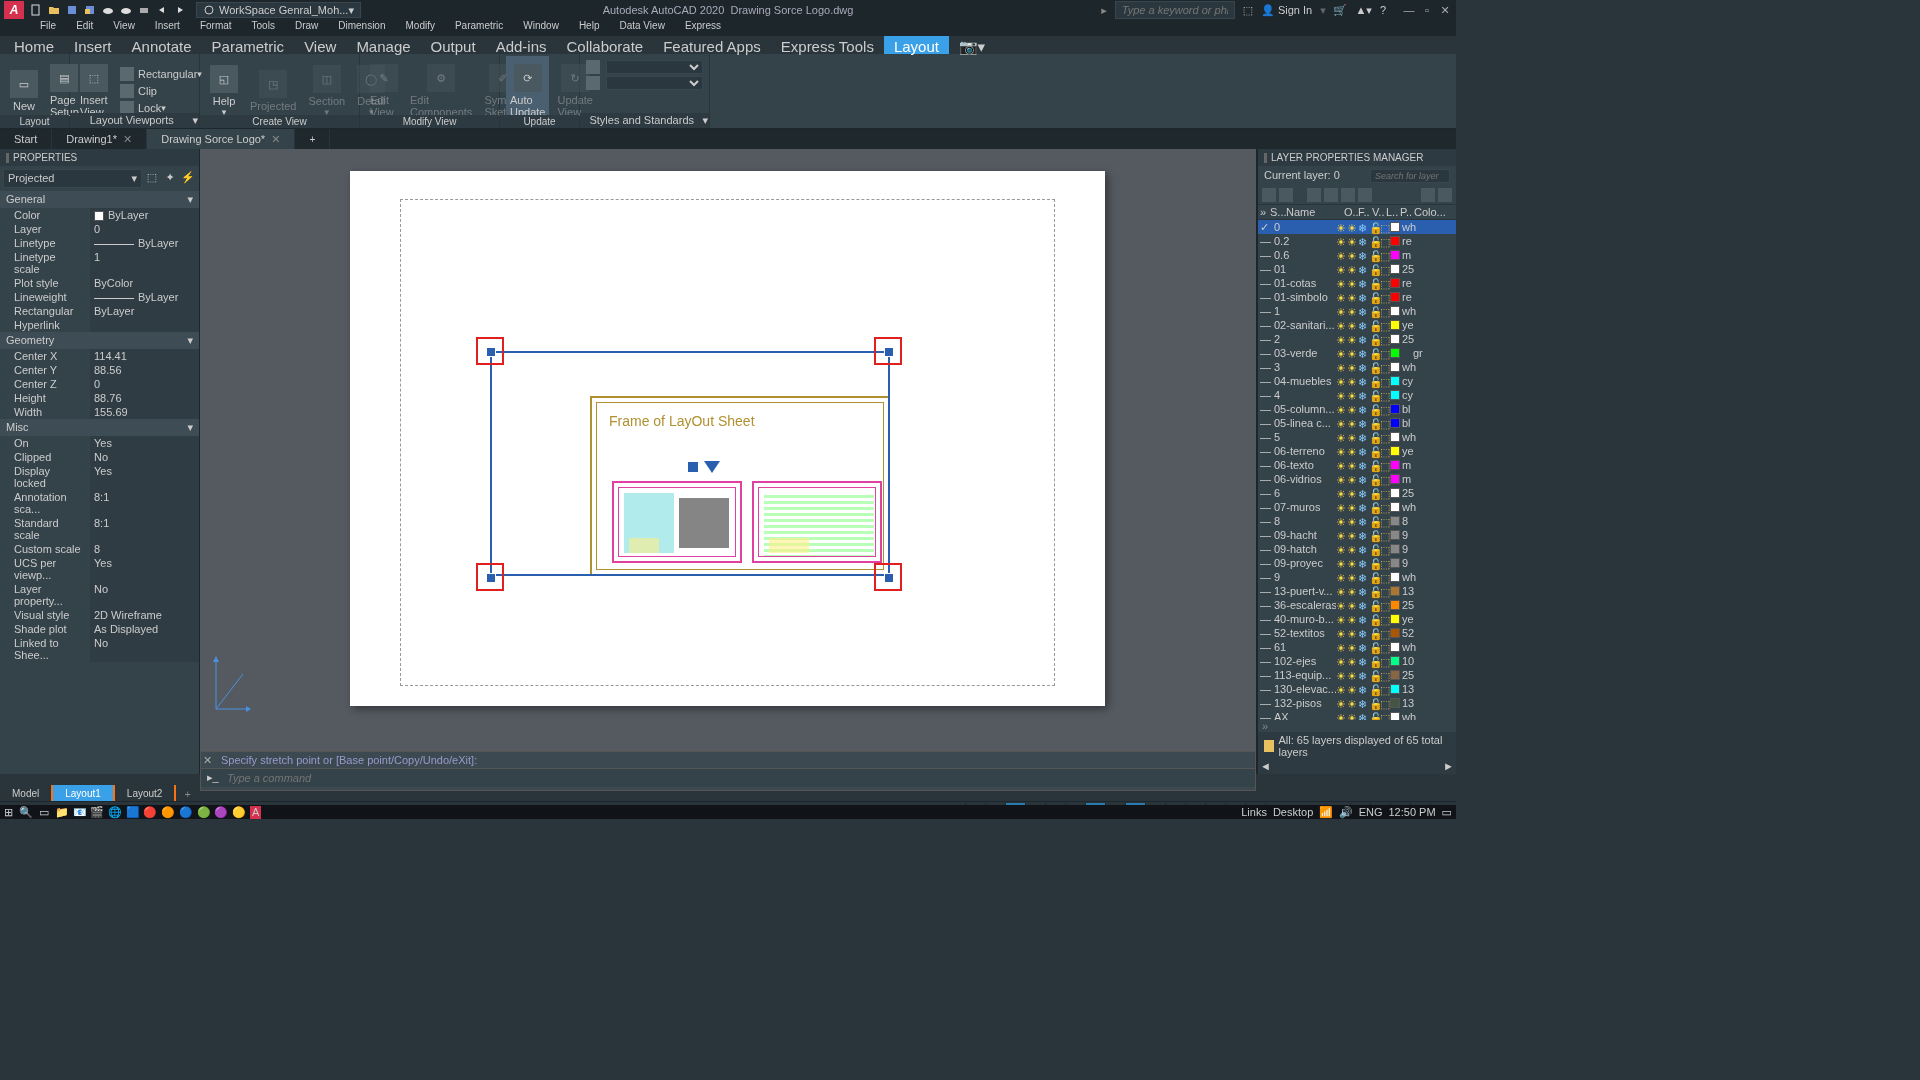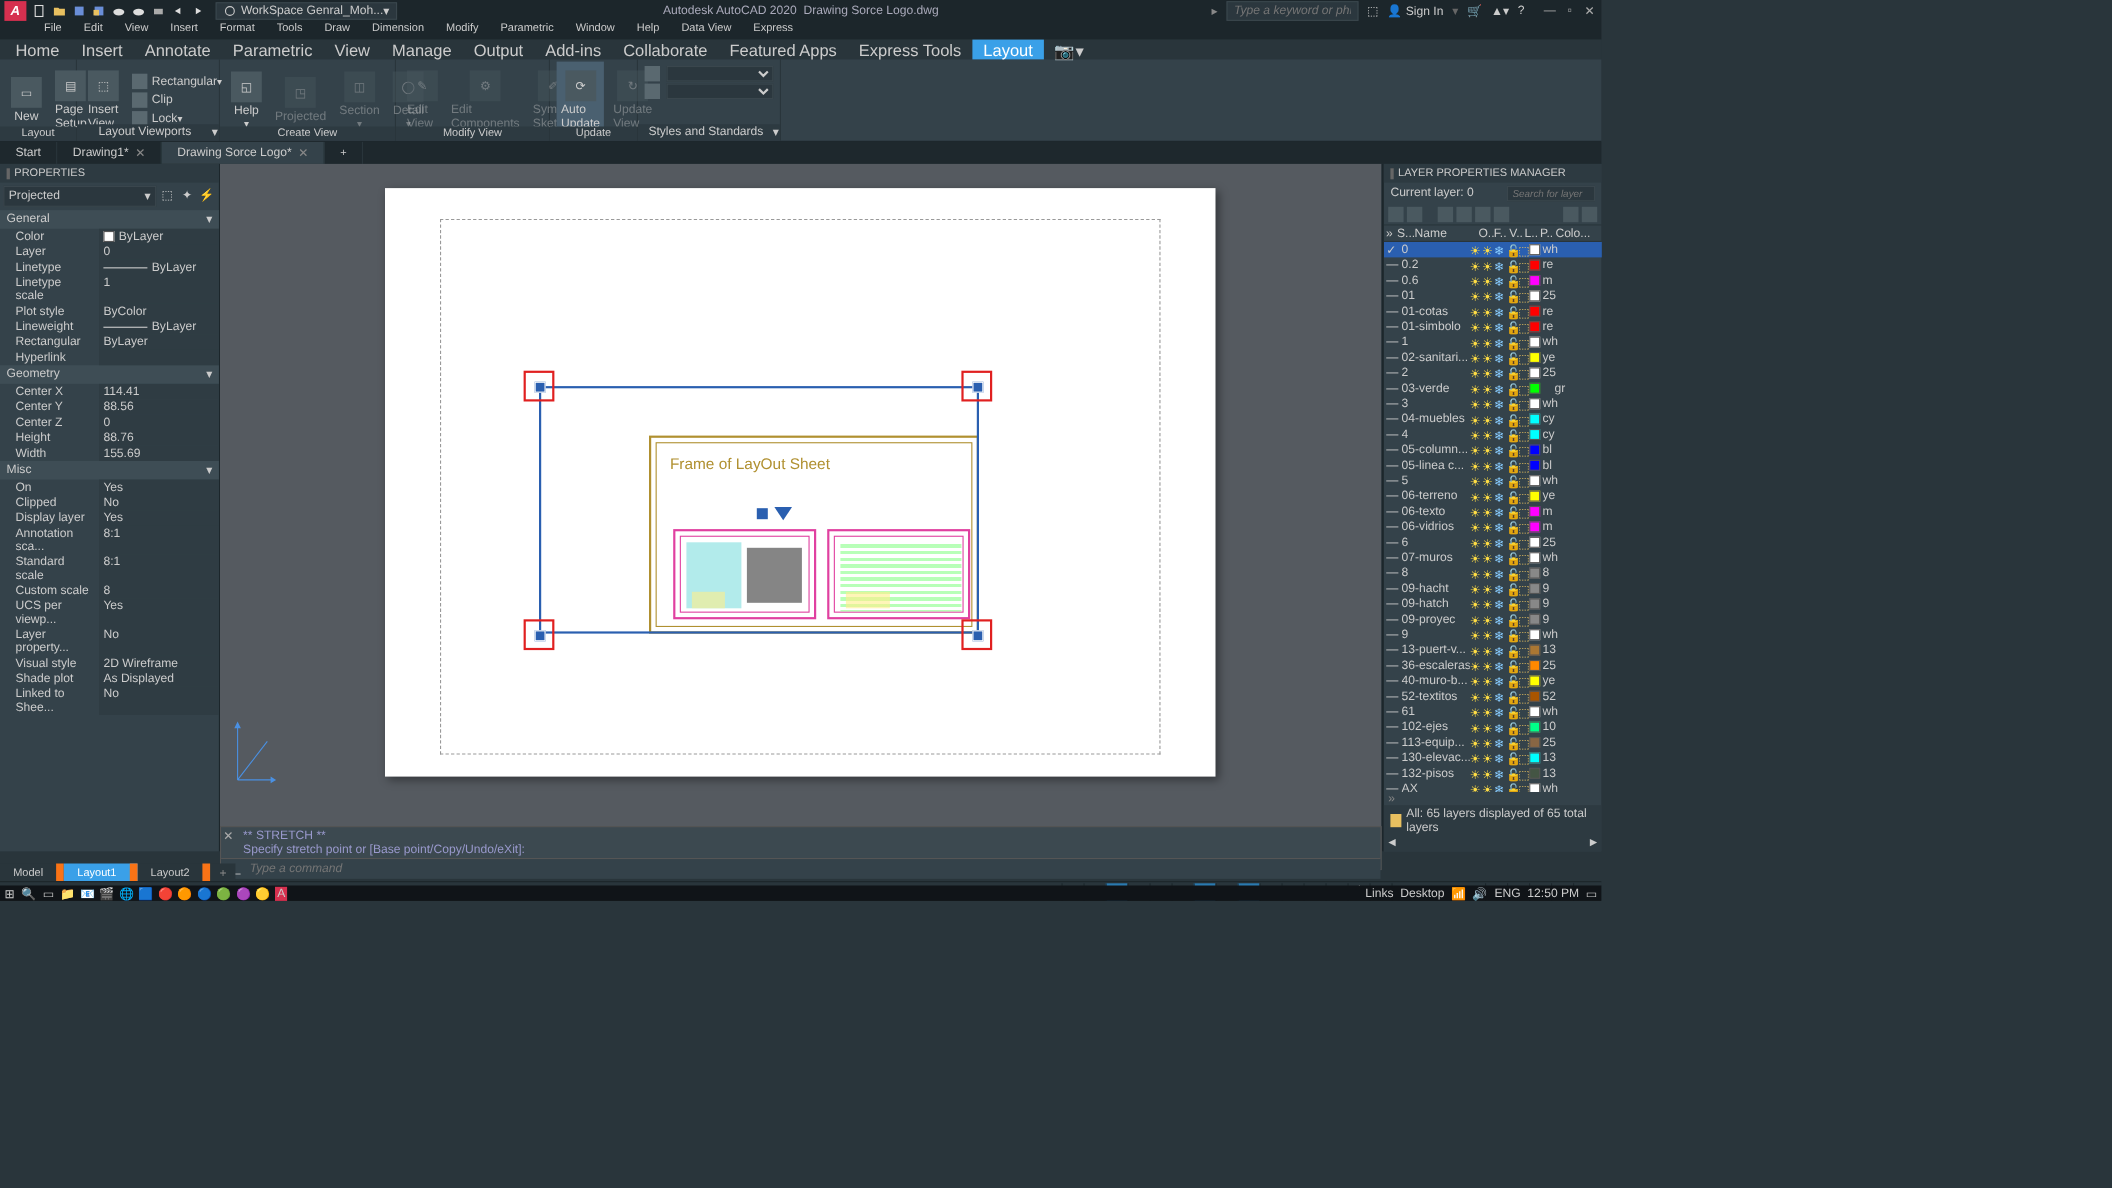--- a/index.html
+++ b/index.html
@@ -76,21 +76,21 @@
 .lr-color{width:10px;height:10px;border:1px solid #555}
 .layer-status{padding:2px 6px;font-size:9px;color:#ccc;background:#2d3a41;display:flex;align-items:center;gap:4px}
 .layer-scroll{height:14px;background:#2d3a41;position:relative}
 .cmdline{position:absolute;bottom:28px;left:200px;right:200px;height:40px;background:#3c4950;border:1px solid #555;font-family:Consolas,monospace;font-size:11px;color:#ccc}
 .cmd-history{padding:2px 20px;color:#99c}
 .cmd-input{display:flex;align-items:center;padding:2px 6px;background:#34424a;border-top:1px solid #555}
 .cmd-prompt{width:14px;height:14px;margin-right:6px}
 .cmd-text{flex:1;color:#888;font-style:italic;background:transparent;border:none;outline:none}
 .cmd-close{position:absolute;left:2px;top:2px;width:14px;height:14px;cursor:pointer;color:#aaa}
 .model-tabs{position:absolute;bottom:14px;left:0;height:20px;display:flex;background:#29353b}
-.mtab{padding:3px 12px;font-size:10px;color:#ccc;cursor:pointer;border-right:7px solid #f97316}
+.mtab{padding:3px 12px;font-size:10px;color:#ccc;cursor:pointer;border-right:2px solid #f97316}
 .mtab.active{background:#3aa0e8;color:#fff}
 .mtab-add{padding:3px 8px;cursor:pointer;color:#888}
 .statusbar{position:absolute;bottom:0;left:0;right:0;height:18px;background:#29353b;display:flex;align-items:center;padding:0 6px;font-size:10px;color:#ccc;border-top:1px solid #1c262b}
 .sb-coords{margin-left:auto;margin-right:8px}
 .sb-btn{width:20px;height:16px;cursor:pointer;display:flex;align-items:center;justify-content:center;border-left:1px solid #1c262b}
 .sb-btn.active{background:#2a7ab0}
 .drawing-content{position:absolute;inset:0}
 .dc-block{position:absolute;background:linear-gradient(45deg,#7fd,#ff8,#8cf);opacity:0.6}
 </style>
 </head>
@@ -386,21 +386,21 @@
         </div>
         <div class="prop-row">
           <div class="prop-label">On</div>
           <div class="prop-value">Yes</div>
         </div>
         <div class="prop-row">
           <div class="prop-label">Clipped</div>
           <div class="prop-value">No</div>
         </div>
         <div class="prop-row">
-          <div class="prop-label">Display layer</div>
+          <div class="prop-label">Display locked</div>
           <div class="prop-value">Yes</div>
         </div>
         <div class="prop-row">
           <div class="prop-label">Annotation sca...</div>
           <div class="prop-value">8:1</div>
         </div>
         <div class="prop-row">
           <div class="prop-label">Standard scale</div>
           <div class="prop-value">8:1</div>
         </div>
@@ -984,21 +984,20 @@
     <div class="layer-scroll">
         <span style="position:absolute;left:2px">◄</span>
         <span style="position:absolute;right:2px">►</span>
       </div>
   </div>
 </div>
 
 <div class="cmdline">
   <div class="cmd-close">✕</div>
   <div class="cmd-history">
-    <div>** STRETCH **</div>
     <div>Specify stretch point or [Base point/Copy/Undo/eXit]:</div>
   </div>
   <div class="cmd-input">
     <div class="cmd-prompt">▸_</div>
     <input class="cmd-text" placeholder="Type a command" style="">
   </div>
 </div>
 
 <div class="model-tabs" id="modeltabs">
     <div class="mtab">Model</div>

